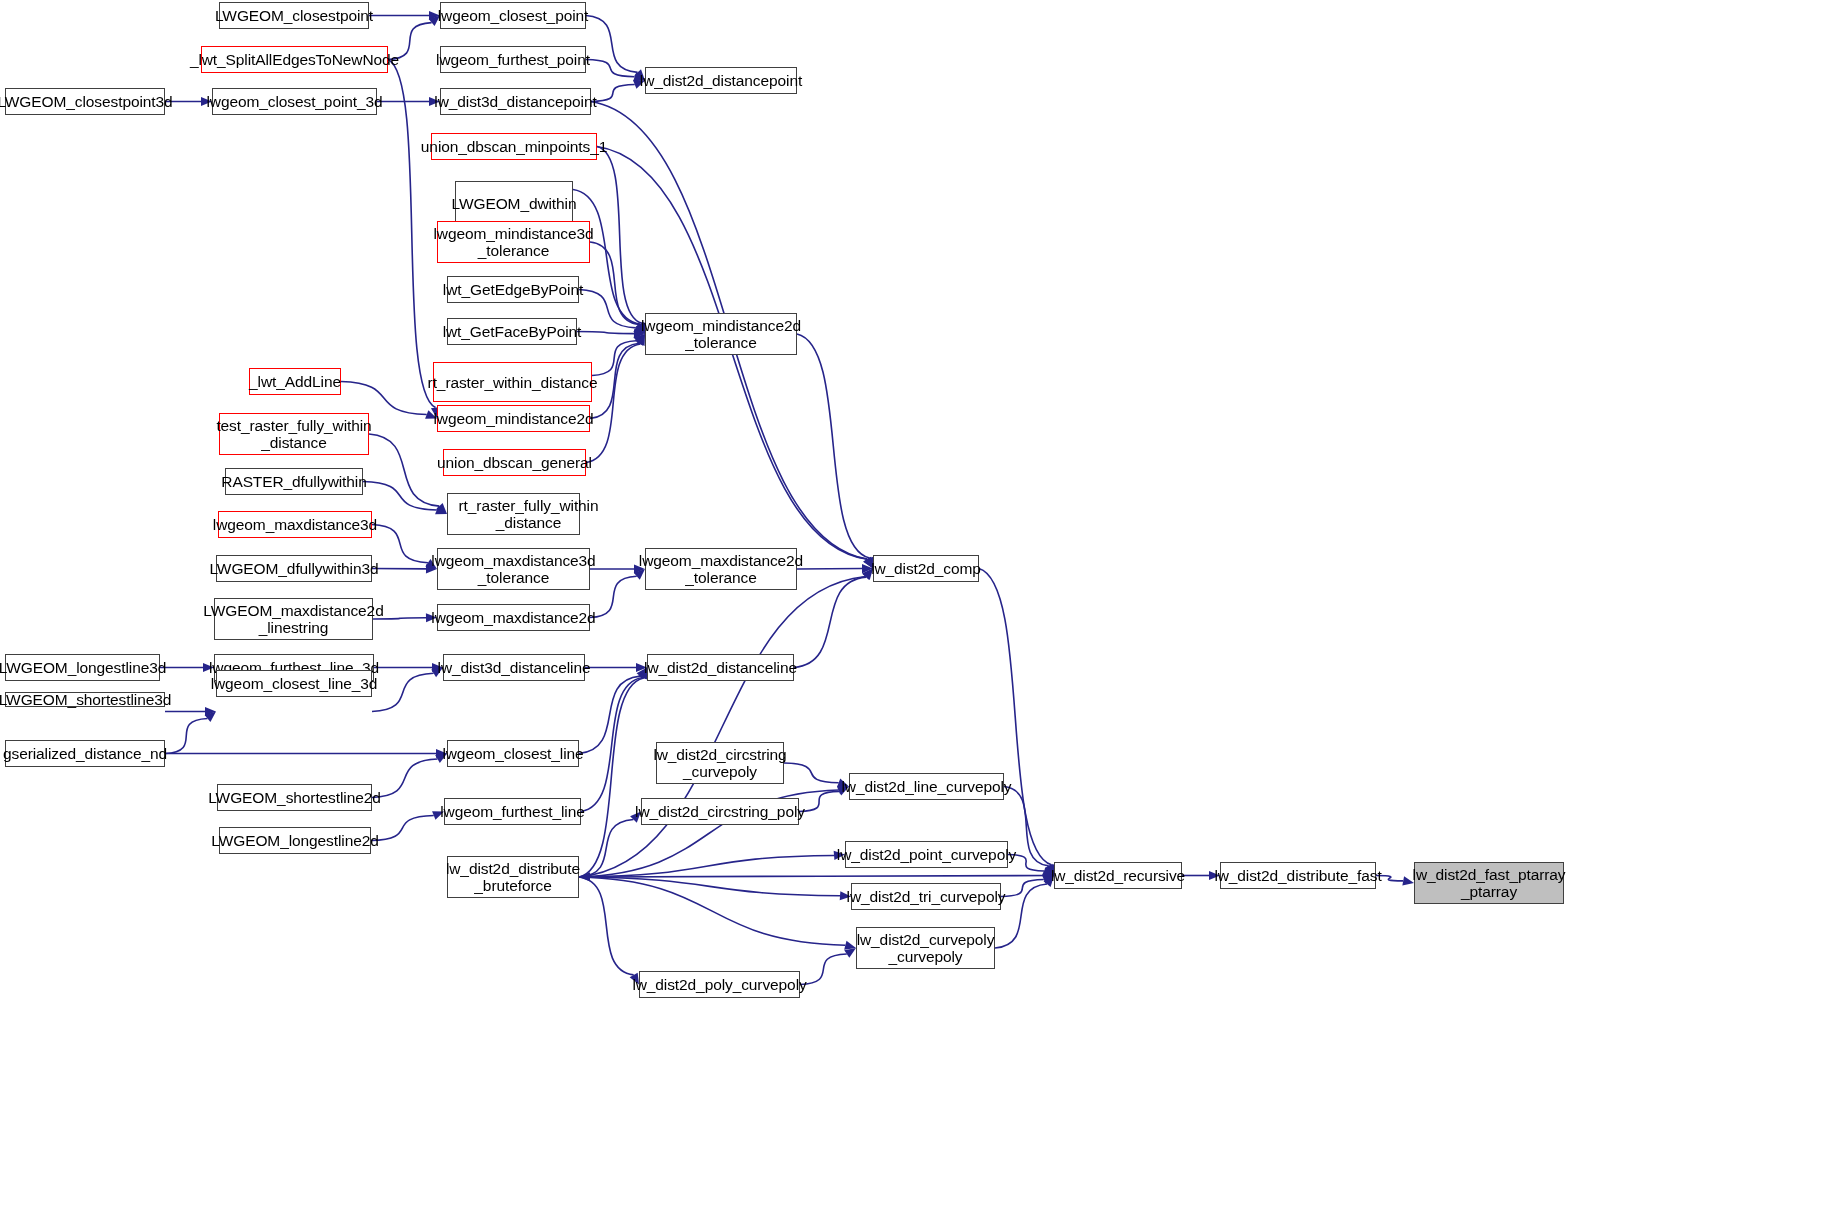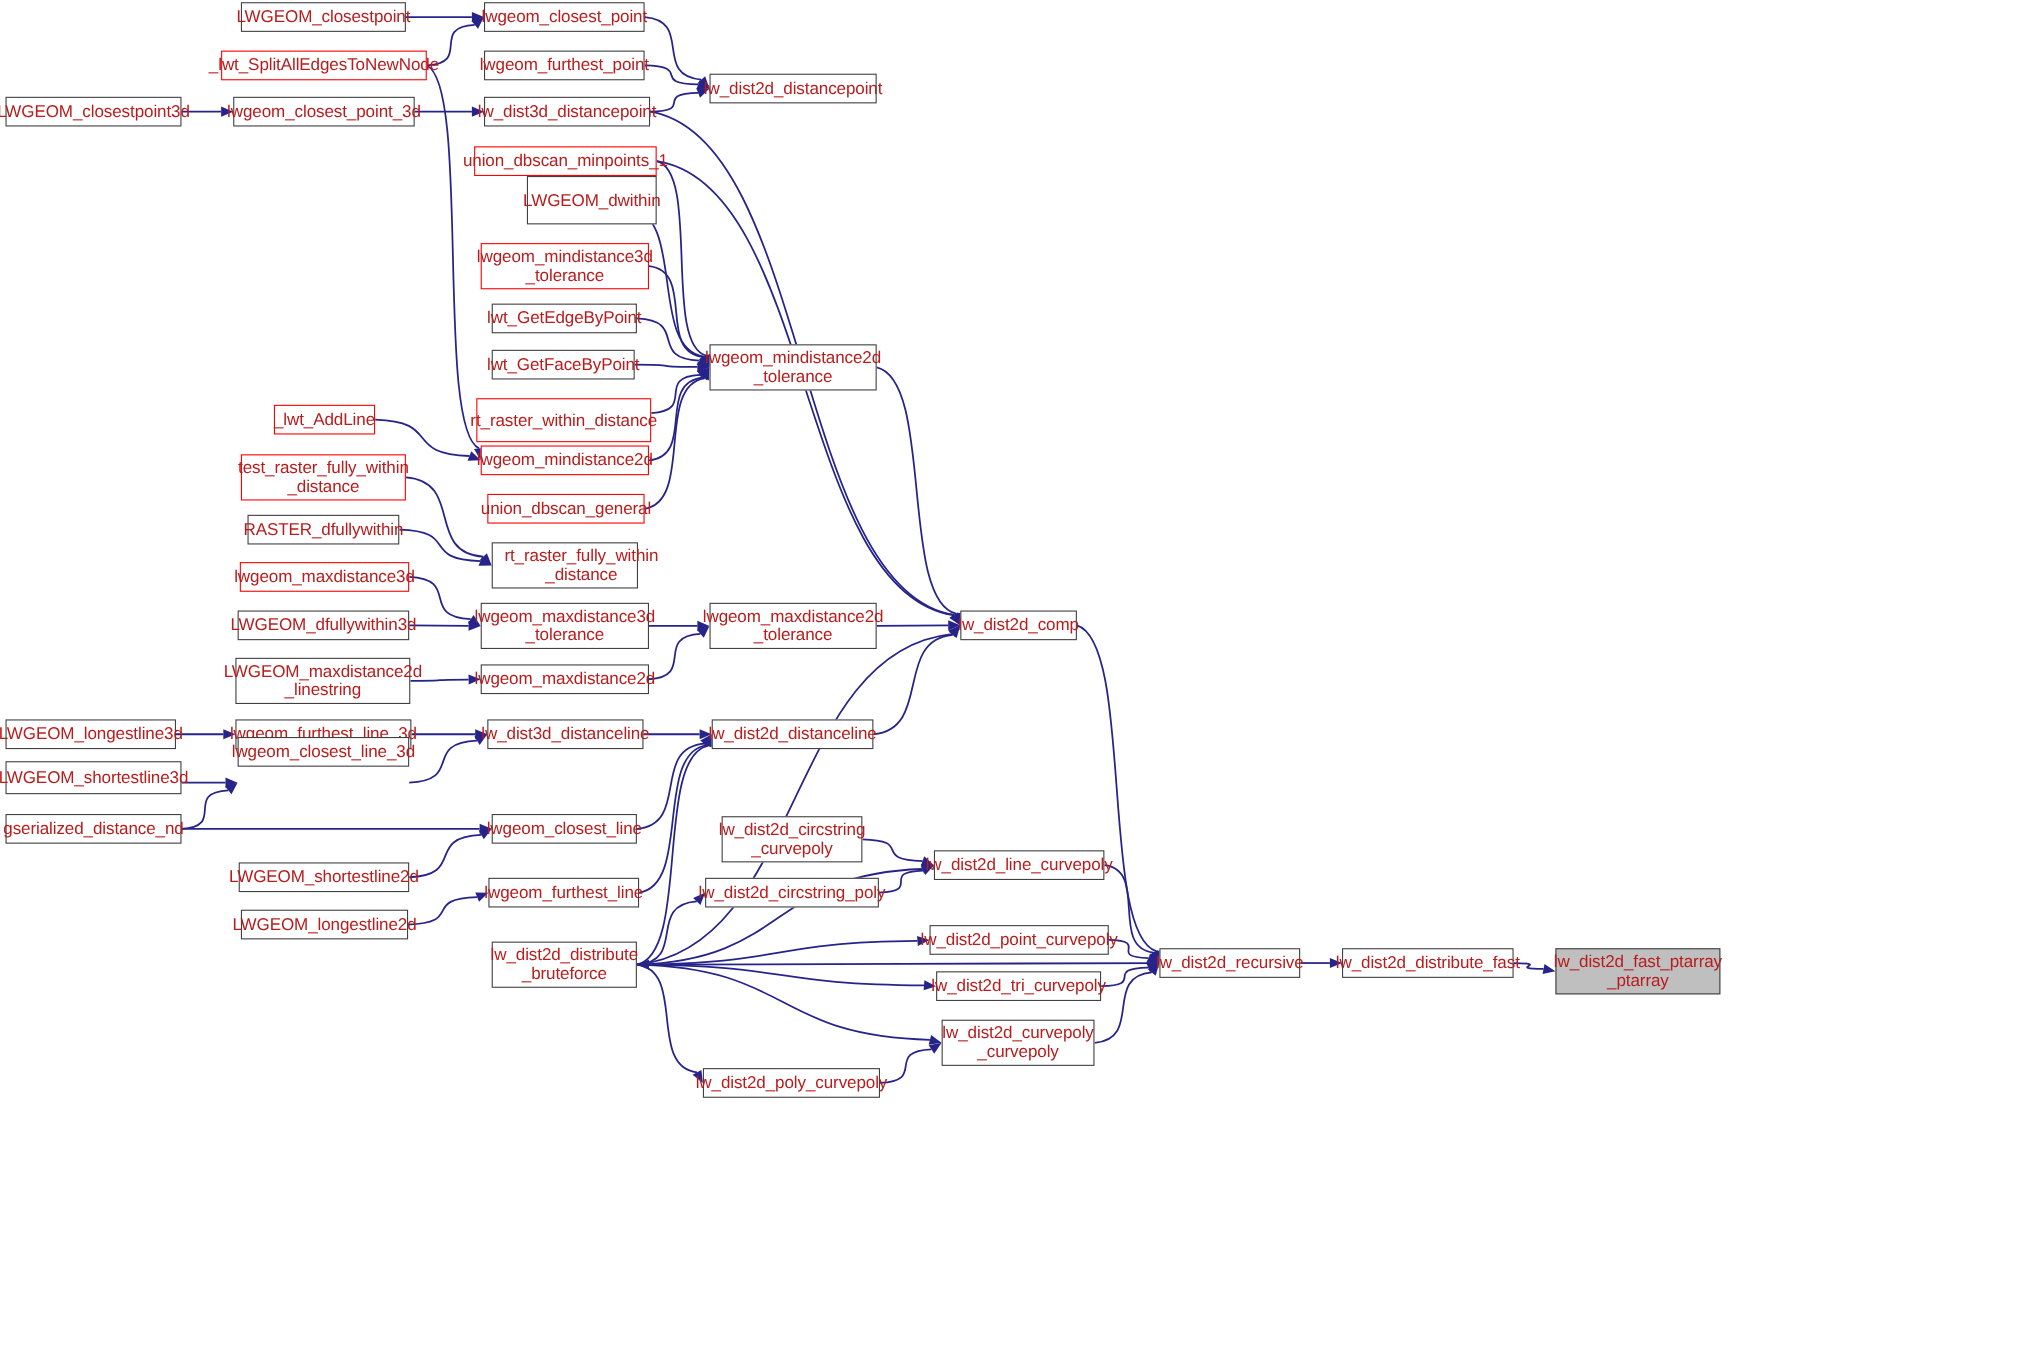--- a/index.html
+++ b/index.html
@@ -25,21 +25,21 @@
   }
   .node {
     position: absolute;
     box-sizing: border-box;
     display: flex;
     align-items: center;
     justify-content: center;
     text-align: center;
     background: #ffffff;
     border: 1px solid #404040;
-    color: #b91c1c;
+    color: #000000;
     font-size: 15.5px;
     line-height: 17px;
     letter-spacing: -0.1px;
     white-space: pre-line;
     padding: 0 3px;
     z-index: 5;
   }
   .node.red {
     border-color: #ff0000;
   }
@@ -184,21 +184,21 @@
   <div id="node-layer">
       <div class="node" style="left: 219px; top: 2px; width: 150px; height: 27px;">LWGEOM_closestpoint</div>
       <div class="node" style="left: 440px; top: 2px; width: 146px; height: 27px;">lwgeom_closest_point</div>
       <div class="node red" style="left: 201px; top: 46px; width: 187px; height: 27px;">_lwt_SplitAllEdgesToNewNode</div>
       <div class="node" style="left: 440px; top: 46px; width: 146px; height: 27px;">lwgeom_furthest_point</div>
       <div class="node" style="left: 645px; top: 67px; width: 152px; height: 27px;">lw_dist2d_distancepoint</div>
       <div class="node" style="left: 5px; top: 88px; width: 160px; height: 27px;">LWGEOM_closestpoint3d</div>
       <div class="node" style="left: 212px; top: 88px; width: 165px; height: 27px;">lwgeom_closest_point_3d</div>
       <div class="node" style="left: 440px; top: 88px; width: 151px; height: 27px;">lw_dist3d_distancepoint</div>
       <div class="node red" style="left: 431px; top: 133px; width: 166px; height: 27px;">union_dbscan_minpoints_1</div>
-      <div class="node" style="left: 455px; top: 160px; width: 118px; height: 44px; margin-left: 24px;">LWGEOM_dwithin</div>
+      <div class="node" style="left: 455px; top: 181px; width: 118px; height: 44px;">LWGEOM_dwithin</div>
       <div class="node red" style="left: 437px; top: 221px; width: 153px; height: 42px;">lwgeom_mindistance3d
 _tolerance</div>
       <div class="node" style="left: 447px; top: 276px; width: 132px; height: 27px;">lwt_GetEdgeByPoint</div>
       <div class="node" style="left: 645px; top: 313px; width: 152px; height: 42px;">lwgeom_mindistance2d
 _tolerance</div>
       <div class="node" style="left: 447px; top: 318px; width: 130px; height: 27px;">lwt_GetFaceByPoint</div>
       <div class="node red" style="left: 433px; top: 362px; width: 159px; height: 40px;">rt_raster_within_distance</div>
       <div class="node red" style="left: 249px; top: 368px; width: 92px; height: 27px;">_lwt_AddLine</div>
       <div class="node red" style="left: 437px; top: 405px; width: 153px; height: 27px;">lwgeom_mindistance2d</div>
       <div class="node red" style="left: 219px; top: 413px; width: 150px; height: 42px;">test_raster_fully_within
@@ -214,21 +214,21 @@
 _tolerance</div>
       <div class="node" style="left: 873px; top: 555px; width: 106px; height: 27px;">lw_dist2d_comp</div>
       <div class="node" style="left: 216px; top: 555px; width: 156px; height: 27px;">LWGEOM_dfullywithin3d</div>
       <div class="node" style="left: 214px; top: 598px; width: 159px; height: 42px;">LWGEOM_maxdistance2d
 _linestring</div>
       <div class="node" style="left: 437px; top: 604px; width: 153px; height: 27px;">lwgeom_maxdistance2d</div>
       <div class="node" style="left: 5px; top: 654px; width: 155px; height: 27px;">LWGEOM_longestline3d</div>
       <div class="node" style="left: 214px; top: 654px; width: 160px; height: 27px;">lwgeom_furthest_line_3d</div>
       <div class="node" style="left: 443px; top: 654px; width: 142px; height: 27px;">lw_dist3d_distanceline</div>
       <div class="node" style="left: 647px; top: 654px; width: 147px; height: 27px;">lw_dist2d_distanceline</div>
-      <div class="node" style="left: 5px; top: 692px; width: 160px; height: 30px;">LWGEOM_shortestline3d</div>
+      <div class="node" style="left: 5px; top: 692px; width: 160px; height: 15px;">LWGEOM_shortestline3d</div>
       <div class="node" style="left: 216px; top: 670px; width: 156px; height: 27px;">lwgeom_closest_line_3d</div>
       <div class="node" style="left: 5px; top: 740px; width: 160px; height: 27px;">gserialized_distance_nd</div>
       <div class="node" style="left: 447px; top: 740px; width: 132px; height: 27px;">lwgeom_closest_line</div>
       <div class="node" style="left: 656px; top: 742px; width: 128px; height: 42px;">lw_dist2d_circstring
 _curvepoly</div>
       <div class="node" style="left: 849px; top: 773px; width: 155px; height: 27px;">lw_dist2d_line_curvepoly</div>
       <div class="node" style="left: 217px; top: 784px; width: 155px; height: 27px;">LWGEOM_shortestline2d</div>
       <div class="node" style="left: 641px; top: 798px; width: 158px; height: 27px;">lw_dist2d_circstring_poly</div>
       <div class="node" style="left: 444px; top: 798px; width: 137px; height: 27px;">lwgeom_furthest_line</div>
       <div class="node" style="left: 845px; top: 841px; width: 163px; height: 27px;">lw_dist2d_point_curvepoly</div>

